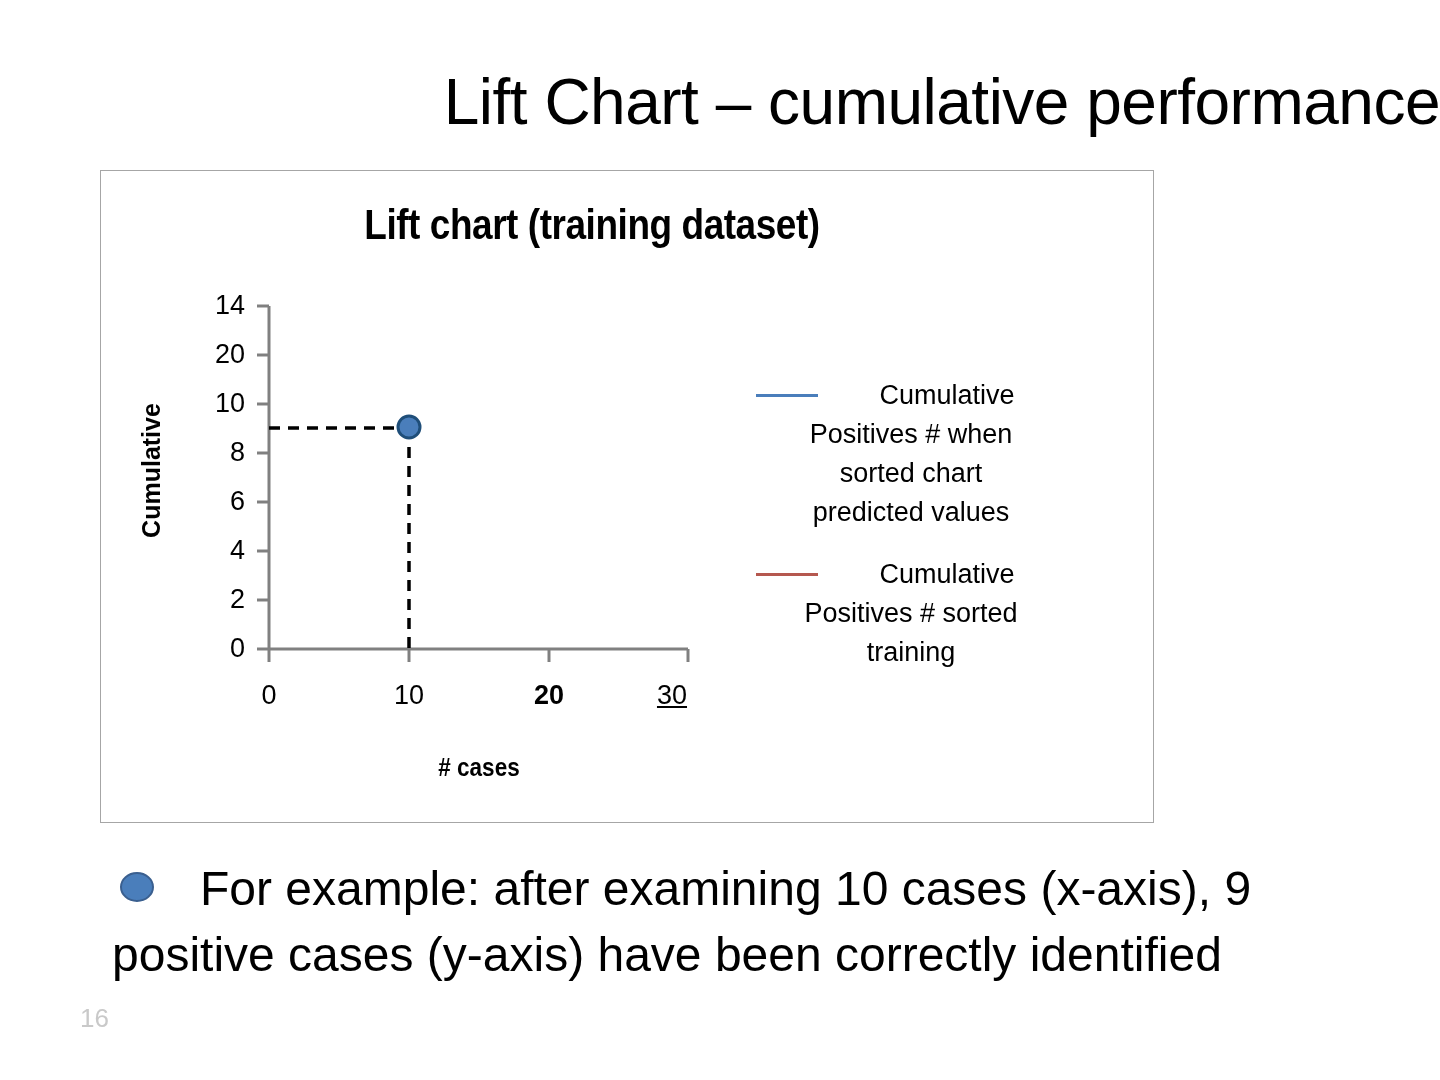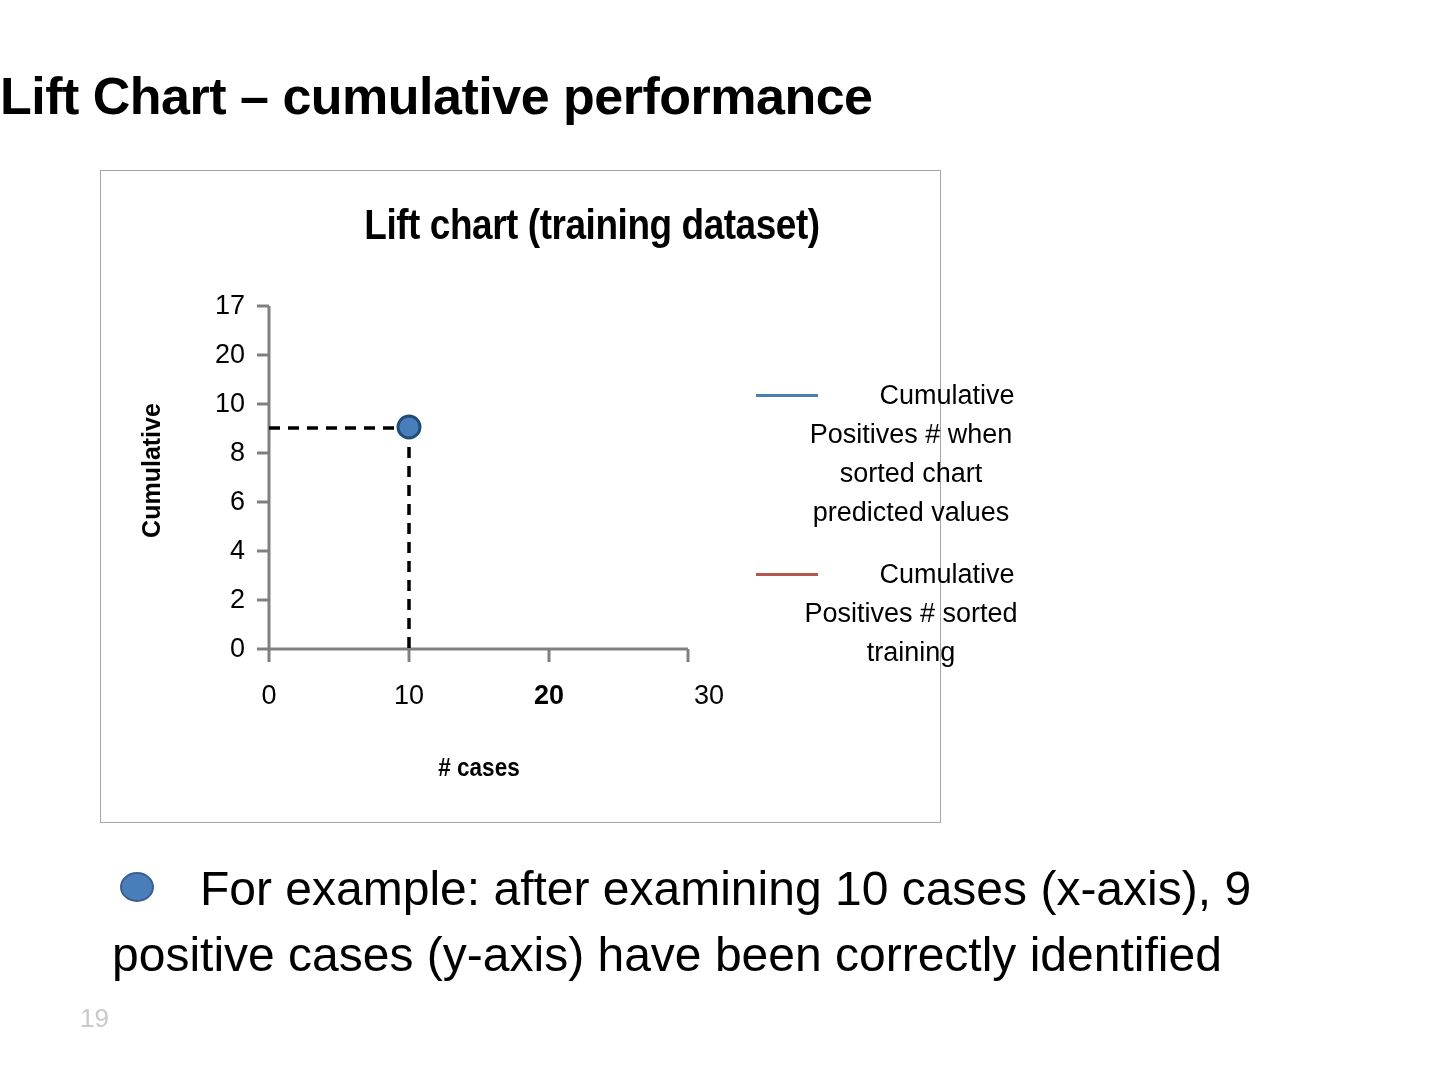--- a/index.html
+++ b/index.html
@@ -15,35 +15,35 @@
     color: #000000;
     overflow: hidden;
   }
 
   
   #slide-title {
     position: absolute;
     left: 0;
     top: 70px;
     width: 1440px;
-    text-align: left;
-    font-size: 52px;
+    text-align: right;
+    font-size: 64px;
     line-height: 1.0;
-    font-weight: 700;
+    font-weight: 400;
     letter-spacing: -0.5px;
     color: #000000;
     white-space: nowrap;
   }
 
   
   #chart-frame {
     position: absolute;
     left: 100px;
     top: 170px;
-    width: 841px;
+    width: 1054px;
     height: 653px;
     background: #ffffff;
     border: 1px solid #a6a6a6;
     box-sizing: border-box;
   }
 
   #chart-title {
     position: absolute;
     left: 0;
     top: 30px;
@@ -212,33 +212,33 @@
       <line x1="587" y1="478" x2="587" y2="491"></line>
     </g>
 
     <line x1="168" y1="257" x2="308" y2="257" stroke="#000000" stroke-width="3.5" stroke-dasharray="11 8"></line>
 
     <line x1="308" y1="257" x2="308" y2="478" stroke="#000000" stroke-width="3.5" stroke-dasharray="11 8"></line>
 
     <circle cx="308" cy="256" r="11" fill="#4a7ebb" stroke="#1f4e79" stroke-width="3"></circle>
   </svg>
 
-  <div class="ytick-label" style="left:84px; top:121px;">17</div>
+  <div class="ytick-label" style="left:84px; top:121px;">14</div>
   <div class="ytick-label" style="left:84px; top:170px;">20</div>
   <div class="ytick-label" style="left:84px; top:219px;">10</div>
   <div class="ytick-label" style="left:84px; top:268px;">8</div>
   <div class="ytick-label" style="left:84px; top:317px;">6</div>
   <div class="ytick-label" style="left:84px; top:366px;">4</div>
   <div class="ytick-label" style="left:84px; top:415px;">2</div>
   <div class="ytick-label" style="left:84px; top:464px;">0</div>
 
   <div class="xtick-label" style="left:133px; top:511px;">0</div>
   <div class="xtick-label" style="left:273px; top:511px;">10</div>
   <div class="xtick-label" style="left:413px; top:511px;font-weight:bold;">20</div>
-  <div class="xtick-label" style="left:573px; top:511px;">30</div>
+  <div class="xtick-label" style="left:536px; top:511px;text-decoration:underline;">30</div>
 
   <div id="y-axis-title">Cumulative</div>
   <div id="x-axis-title"># cases</div>
 
   <div id="legend">
 
     <div class="legend-entry">
       <span class="legend-swatch" style="background:#4a7ebb;"></span>
       <span class="legend-text">
         <span class="first-line-pad"></span><span>Cumulative</span><br>
@@ -258,13 +258,13 @@
     </div>
 
   </div>
 </div>
 
 <div id="body-block">
   <span id="bullet-dot"></span>
   <div id="body-text">For example:  after examining 10 cases (x-axis), 9 positive cases (y-axis) have been correctly identified</div>
 </div>
 
-<div id="page-number">19</div>
+<div id="page-number">16</div>
 
 </body></html>

